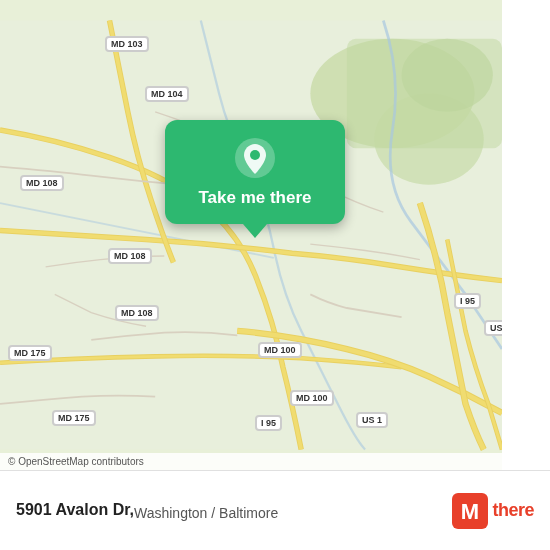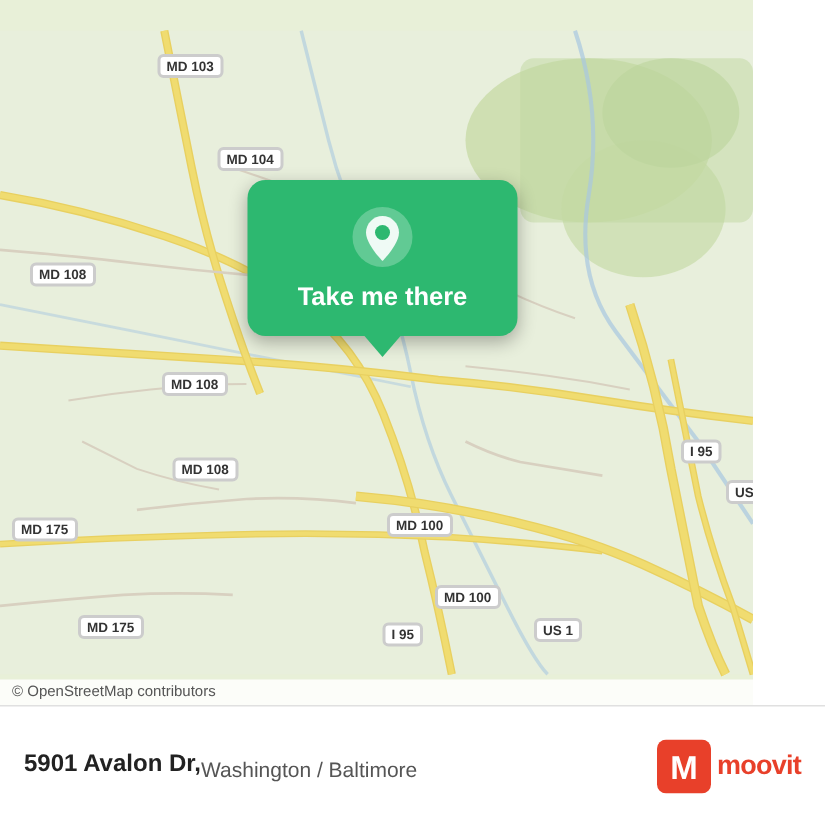--- a/index.html
+++ b/index.html
@@ -201,21 +201,21 @@
       <path d="M 0 420 Q 50 415 90 412 Q 130 410 170 412" stroke="#d8d0c0" stroke-width="2" fill="none"></path>
 
       <path d="M 170 100 Q 200 110 240 125 Q 280 140 310 158" stroke="#d8d0c0" stroke-width="1.5" fill="none"></path>
       <path d="M 310 158 Q 340 170 360 185 Q 390 200 420 210" stroke="#d8d0c0" stroke-width="1.5" fill="none"></path>
       <path d="M 50 270 Q 80 265 110 262 Q 150 258 180 258" stroke="#d8d0c0" stroke-width="1.5" fill="none"></path>
       <path d="M 340 245 Q 370 248 400 252 Q 430 256 460 262" stroke="#d8d0c0" stroke-width="1.5" fill="none"></path>
 
     </svg>
 
     <div class="road-label" style="top:36px; left:105px;">MD 103</div>
-    <div class="road-label" style="top:98px; left:145px;">MD 104</div>
+    <div class="road-label" style="top:86px; left:145px;">MD 104</div>
     <div class="road-label" style="top:175px; left:20px;">MD 108</div>
     <div class="road-label" style="top:248px; left:108px;">MD 108</div>
     <div class="road-label" style="top:305px; left:115px;">MD 108</div>
     <div class="road-label" style="top:345px; left:8px;">MD 175</div>
     <div class="road-label" style="top:410px; left:52px;">MD 175</div>
     <div class="road-label" style="top:342px; left:258px;">MD 100</div>
     <div class="road-label" style="top:390px; left:290px;">MD 100</div>
     <div class="road-label" style="top:293px; left:454px;">I 95</div>
     <div class="road-label" style="top:415px; left:255px;">I 95</div>
     <div class="road-label" style="top:320px; left:484px;">US 1</div>
@@ -245,17 +245,17 @@
       <span id="footer-address">5901 Avalon Dr,</span>
       <span id="footer-city">Washington / Baltimore</span>
     </div>
 
     <div id="moovit-logo">
 
       <svg id="moovit-icon" viewBox="0 0 36 36" xmlns="http://www.w3.org/2000/svg">
         <rect width="36" height="36" rx="6" fill="#e8402a"></rect>
         <text x="18" y="26" text-anchor="middle" font-size="22" font-weight="bold" fill="white" font-family="Arial">M</text>
       </svg>
-      <span id="moovit-wordmark" style="color: rgb(232, 64, 42); font-size: 18px; font-weight: 700;">moovit</span>
+      <span id="moovit-wordmark" style="color: rgb(232, 64, 42); font-size: 18px; font-weight: 700;">there</span>
     </div>
   </div>
 
 </div>
 
 </body></html>

